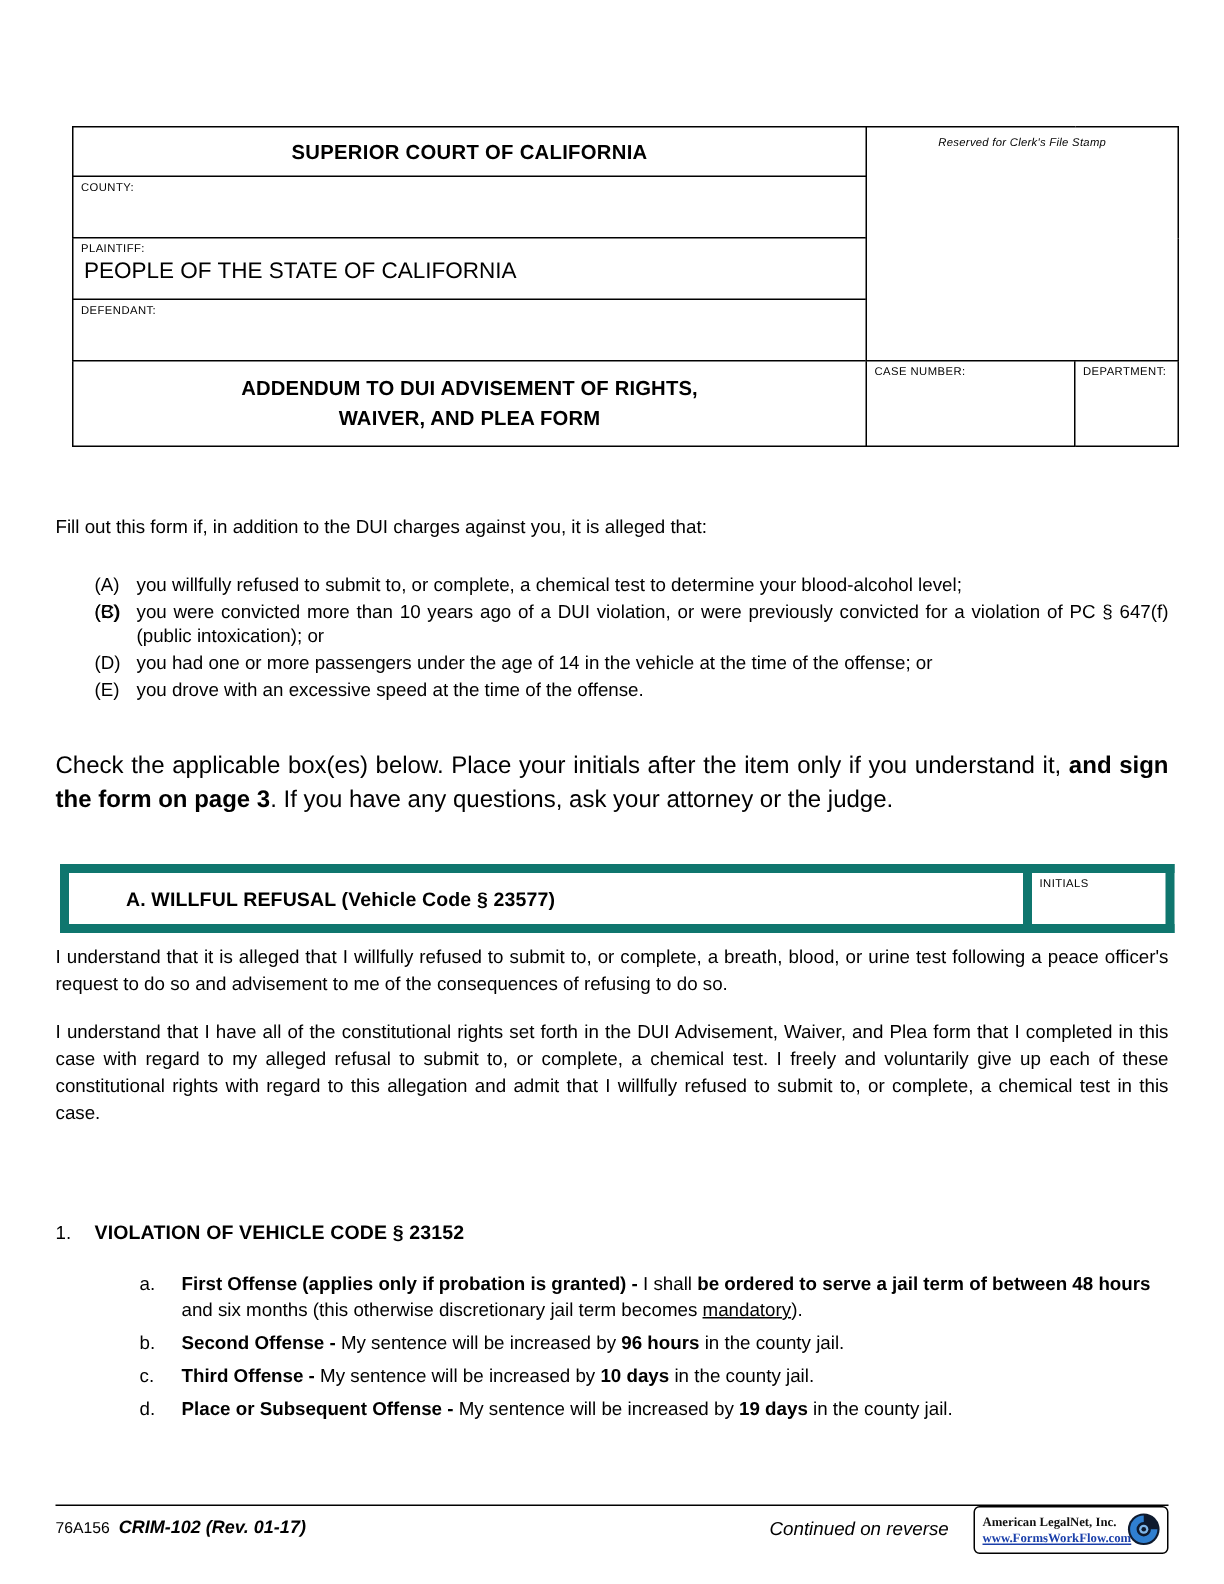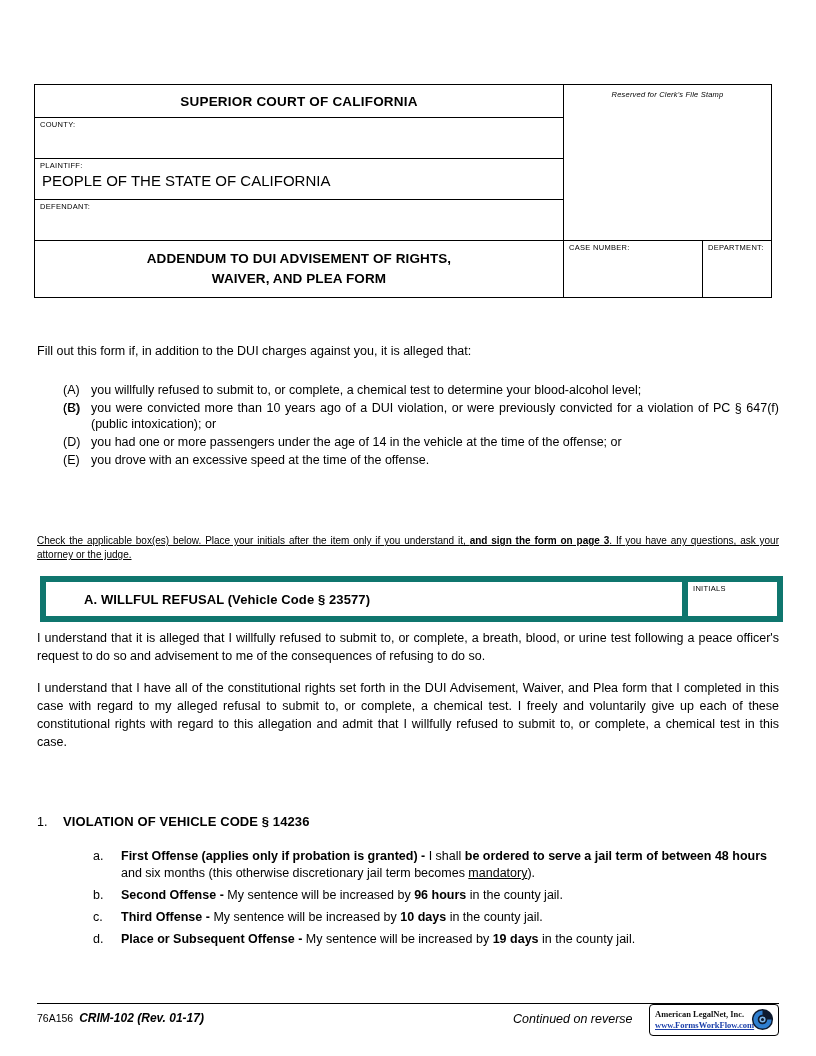--- a/index.html
+++ b/index.html
@@ -20,21 +20,21 @@
     position: absolute;
     left: 0; top: 0;
     width: 816px;
     height: 1056px;
     background: #fff;
   }
 
   
   .caption-wrap {
     position: absolute;
-    left: 34px;
+    left: 48px;
     top: 84px;
     width: 737px;
   }
   .caption-table {
     width: 100%;
     border-collapse: collapse;
     table-layout: fixed;
   }
   .caption-table td {
     border: 1px solid #000;
@@ -122,26 +122,25 @@
   }
   .alleg-item.nojust { text-align: left; }
   .alleg-marker {
     position: absolute;
     left: 26px;
     top: 0;
   }
 
   .check-para {
     position: absolute;
-    left: 37px; top: 534px;
-    width: 742px;
-    font-size: 10px;
+    left: 37px; top: 500px;
+    width: 742px;
+    font-size: 16px;
     line-height: 1.42;
     text-align: justify;
-    text-decoration: underline;
   }
 
   
   .section-bar {
     position: absolute;
     left: 40px; top: 576px;
     width: 737px;
   }
   .section-table {
     width: 100%;
@@ -372,21 +371,21 @@
           </td>
         </tr>
       </tbody>
     </table>
   </div>
 
   <div class="bpara bpara1">I understand that it is alleged that I willfully refused to submit to, or complete, a breath, blood, or urine test following a peace officer's request to do so and advisement to me of the consequences of refusing to do so.</div>
   <div class="bpara bpara2">I understand that I have all of the constitutional rights set forth in the DUI Advisement, Waiver, and Plea form that I completed in this case with regard to my alleged refusal to submit to, or complete, a chemical test.  I freely and voluntarily give up each of these constitutional rights with regard to this allegation and admit that I willfully refused to submit to, or complete, a chemical test in this case.</div>
 
   <div class="numbered-head">
-    <span class="num">1.</span><span class="htext">VIOLATION OF VEHICLE CODE § 14236</span>
+    <span class="num">1.</span><span class="htext">VIOLATION OF VEHICLE CODE § 23152</span>
   </div>
 
   <div class="sublist">
     <div class="sub-item">
       <span class="sub-marker">a.</span><b>First Offense (applies only if probation is granted) -</b><span> I shall </span><b>be ordered to serve a jail term of between 48 hours</b><span> and six months (this otherwise discretionary jail term becomes </span><span class="u">mandatory</span><span>).</span>
     </div>
     <div class="sub-item">
       <span class="sub-marker">b.</span><b>Second Offense -</b><span> My sentence will be increased by </span><b>96 hours</b><span> in the county jail.</span><span class="u"></span><span></span>
     </div>
     <div class="sub-item">

